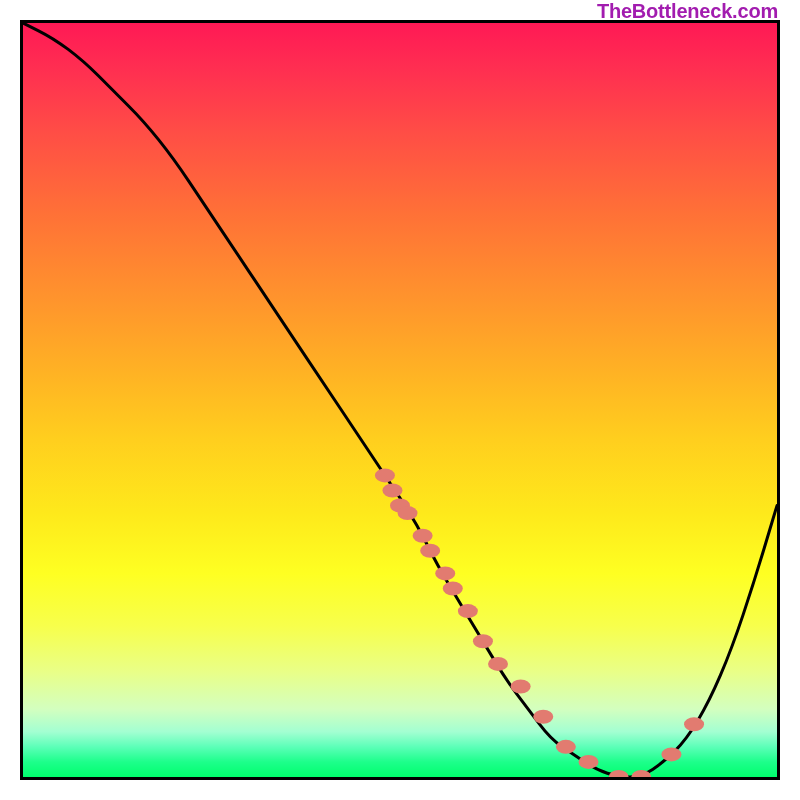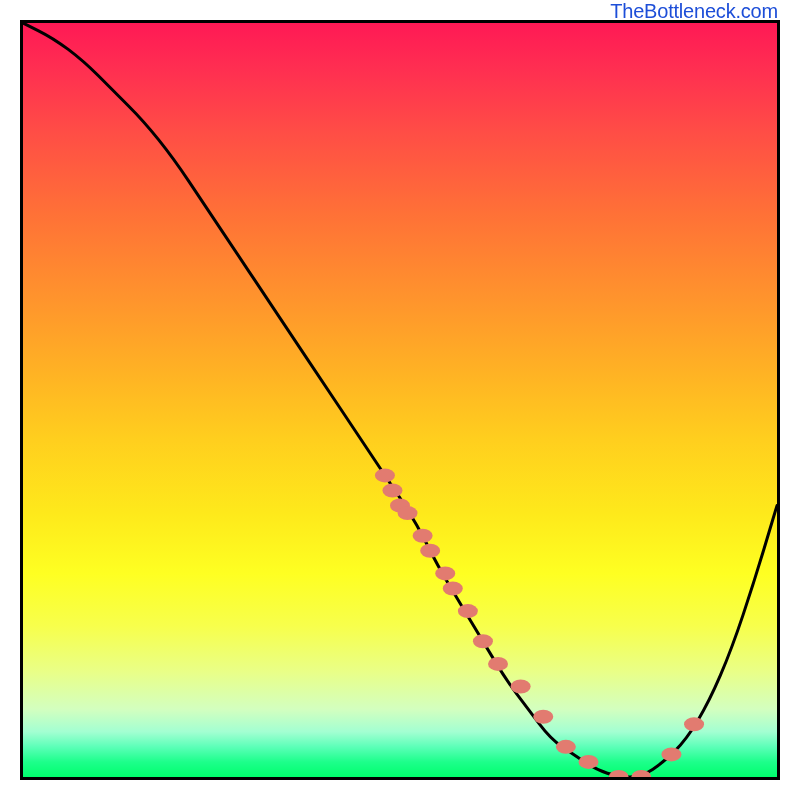--- a/index.html
+++ b/index.html
@@ -48,22 +48,22 @@
     position: absolute;
     inset: 0;
     width: 100%;
     height: 100%;
   }
   .watermark {
     position: absolute;
     top: 0px;
     right: 22px;
     font-size: 20px;
-    font-weight: 400;
-    color: #1d4ed8;
+    font-weight: 700;
+    color: #a21caf;
     letter-spacing: -0.2px;
   }
 </style>
 </head>
 <body>
 
 <div class="watermark">TheBottleneck.com</div>
 
 <div class="frame">
   <div class="gradient"></div>

